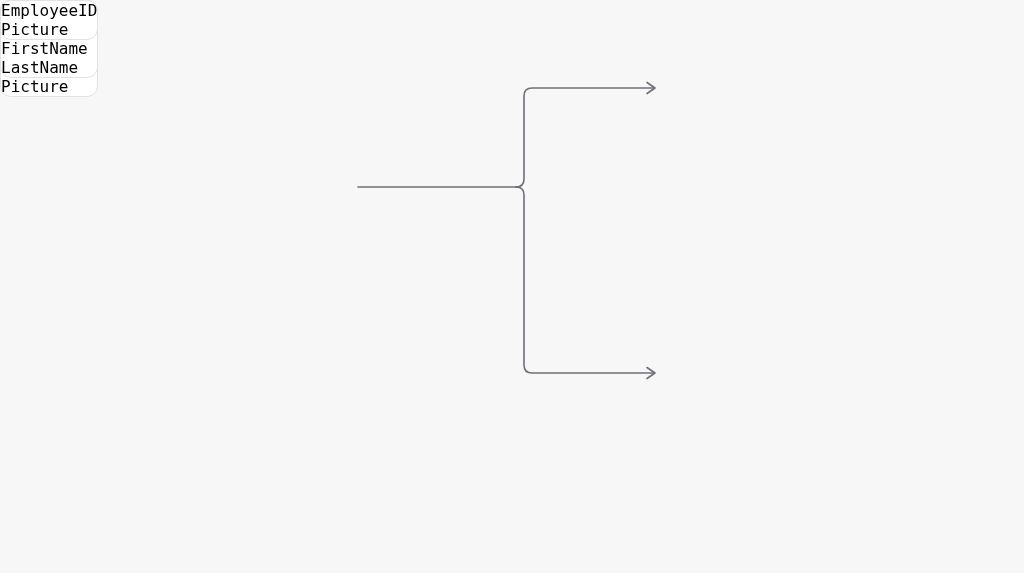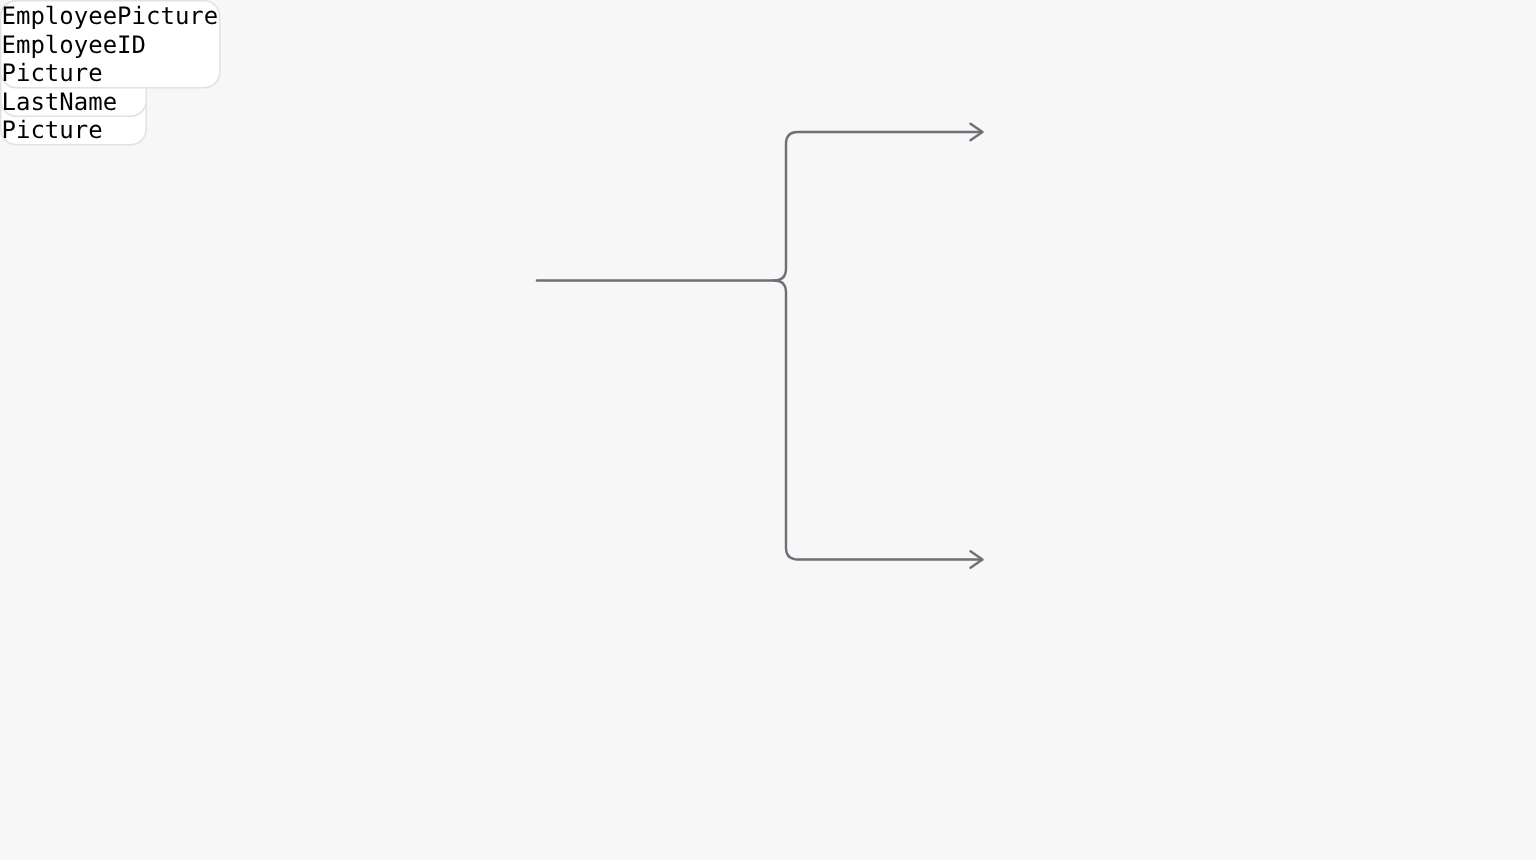--- a/index.html
+++ b/index.html
@@ -147,20 +147,19 @@
   <div class="entity-card target-card" id="card-target-0">
     <div class="entity-title">Employee</div>
     <div class="field-list">
       <div class="field-pill">EmployeeID</div>
       <div class="field-pill">FirstName</div>
       <div class="field-pill">LastName</div>
     </div>
   </div>
 
   <div class="entity-card target-card" id="card-target-1">
-    <div class="entity-title">EmployeePicture</div>
     <div class="field-list">
       <div class="field-pill">EmployeeID</div>
       <div class="field-pill">Picture</div>
     </div>
   </div>
 
 </div>
 
 </body></html>

